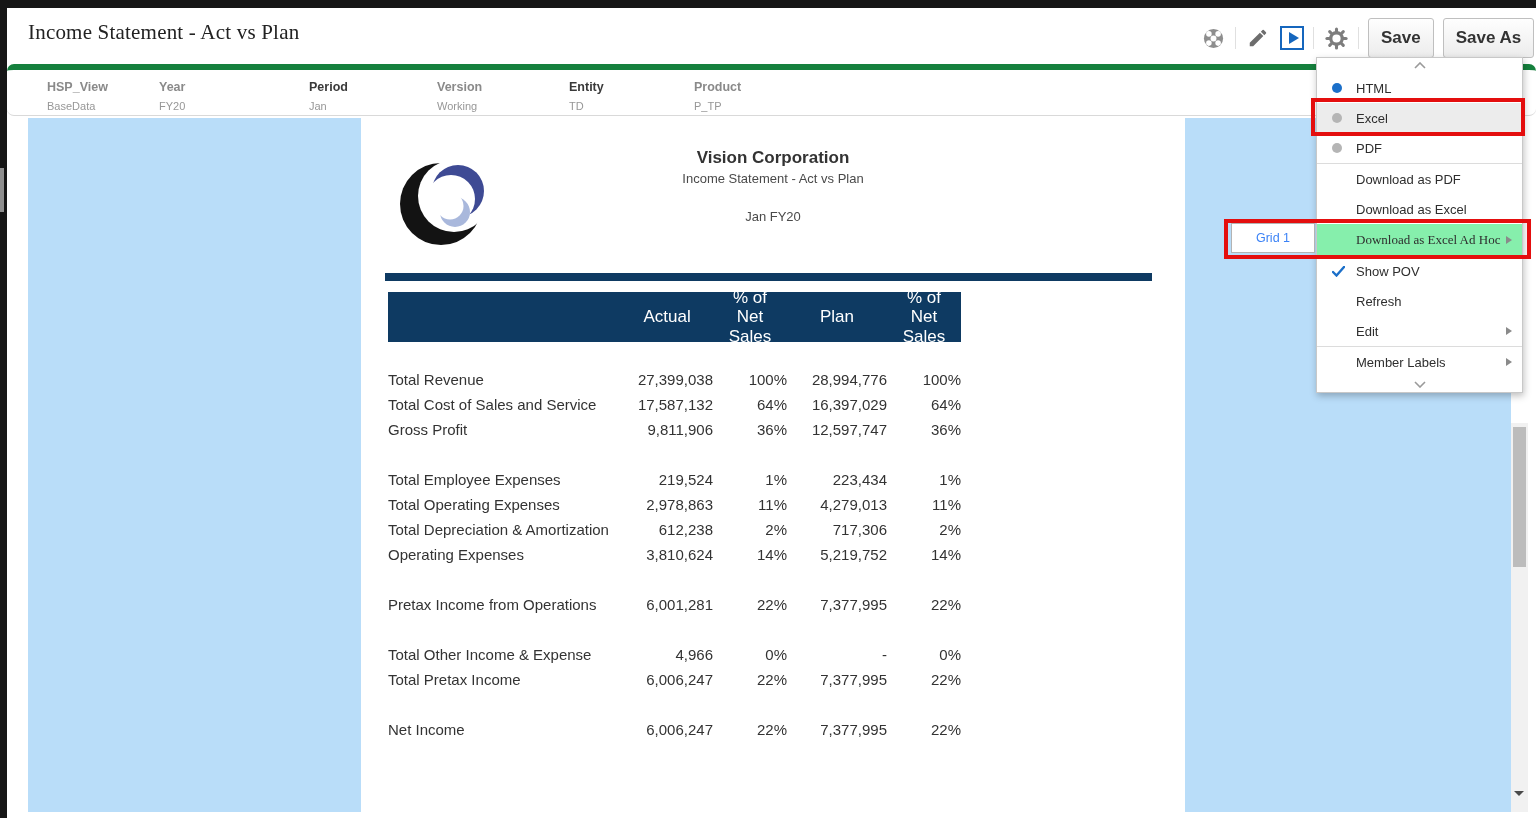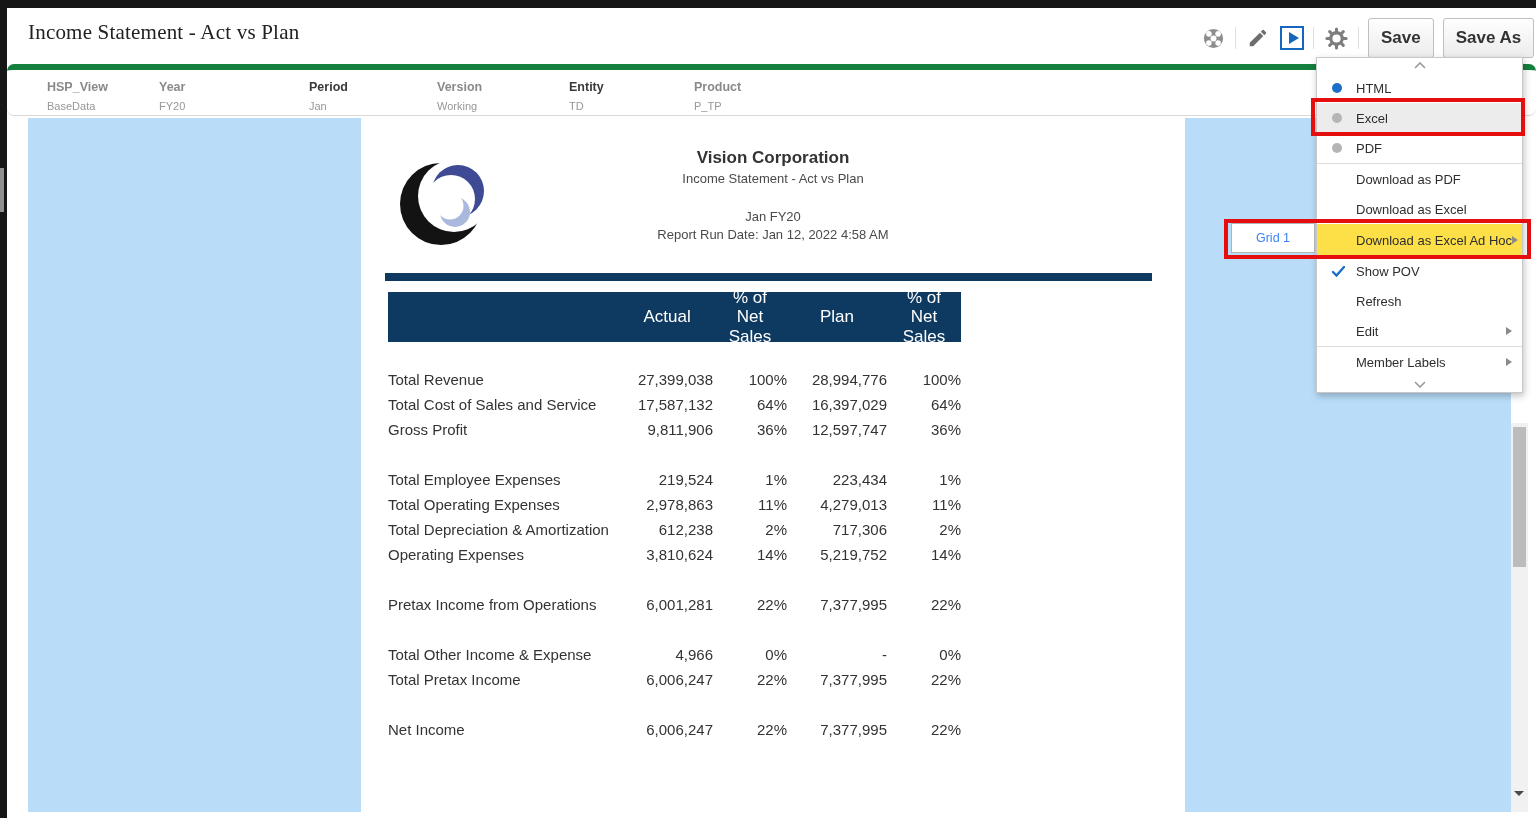--- a/index.html
+++ b/index.html
@@ -59,21 +59,21 @@
   .sb-thumb{position:absolute;left:1513px;top:427px;width:13px;height:140px;background:#bcbcbc;}
   .sb-down{position:absolute;left:1514px;top:791px;width:0;height:0;border-top:5px solid #4a4a4a;
            border-left:5px solid transparent;border-right:5px solid transparent;}
   
   .menu{position:absolute;left:1316px;top:57px;width:207px;background:#fff;border:1px solid #c8c8c8;
         box-shadow:1px 3px 7px rgba(0,0,0,.25);box-sizing:border-box;z-index:50;}
   .m-scroll{height:15px;display:flex;align-items:center;justify-content:center;cursor:pointer;}
   .m-row{height:30px;display:flex;align-items:center;padding-left:15px;font-size:13px;color:#2e2e2e;
          cursor:pointer;box-sizing:border-box;}
   .m-row.hl{background:#ececec;}
-  .m-row.hl2{background:#fde047;height:32px;}
+  .m-row.hl2{background:#86efac;height:32px;font-family:Liberation Serif, serif;}
   .m-div{height:1px;background:#dcdcdc;}
   .radio{width:10px;height:10px;border-radius:50%;background:#b5b5b5;margin-right:14px;flex:none;}
   .radio.sel{background:#1b6fc9;}
   .chk{width:13px;margin-right:11px;flex:none;display:flex;align-items:center;}
   .lead-spacer{width:24px;flex:none;}
   .m-label{white-space:nowrap;}
   .m-arrow{margin-left:auto;margin-right:10px;width:0;height:0;border-left:6px solid #8a8a8a;
            border-top:4.5px solid transparent;border-bottom:4.5px solid transparent;flex:none;}
   
   .grid-flyout{position:absolute;left:1231px;top:223px;width:84px;height:30px;background:#fff;
@@ -182,21 +182,20 @@
       <circle cx="45" cy="54" r="41" fill="#131313" mask="url(#m1)"></circle>
       <circle cx="62" cy="41" r="26" fill="#3e4a94" mask="url(#m2)"></circle>
       <circle cx="59" cy="62" r="15" fill="#a9b8dc" mask="url(#m3)"></circle>
     </svg>
   </div>
 
   <div class="report-head">
     <div class="rh-company">Vision Corporation</div>
     <div class="rh-sub">Income Statement - Act vs Plan</div>
     <div class="rh-period">Jan FY20</div>
-    <div class="rh-rundate">Report Run Date: Jan 12, 2022 4:58 AM</div>
   </div>
 
   <div class="navy-rule"></div>
   <div class="tbl-head">
       <div class="th c-label">
         <span></span>
       </div>
       <div class="th c-actual">
         <span>Actual</span>
       </div>

